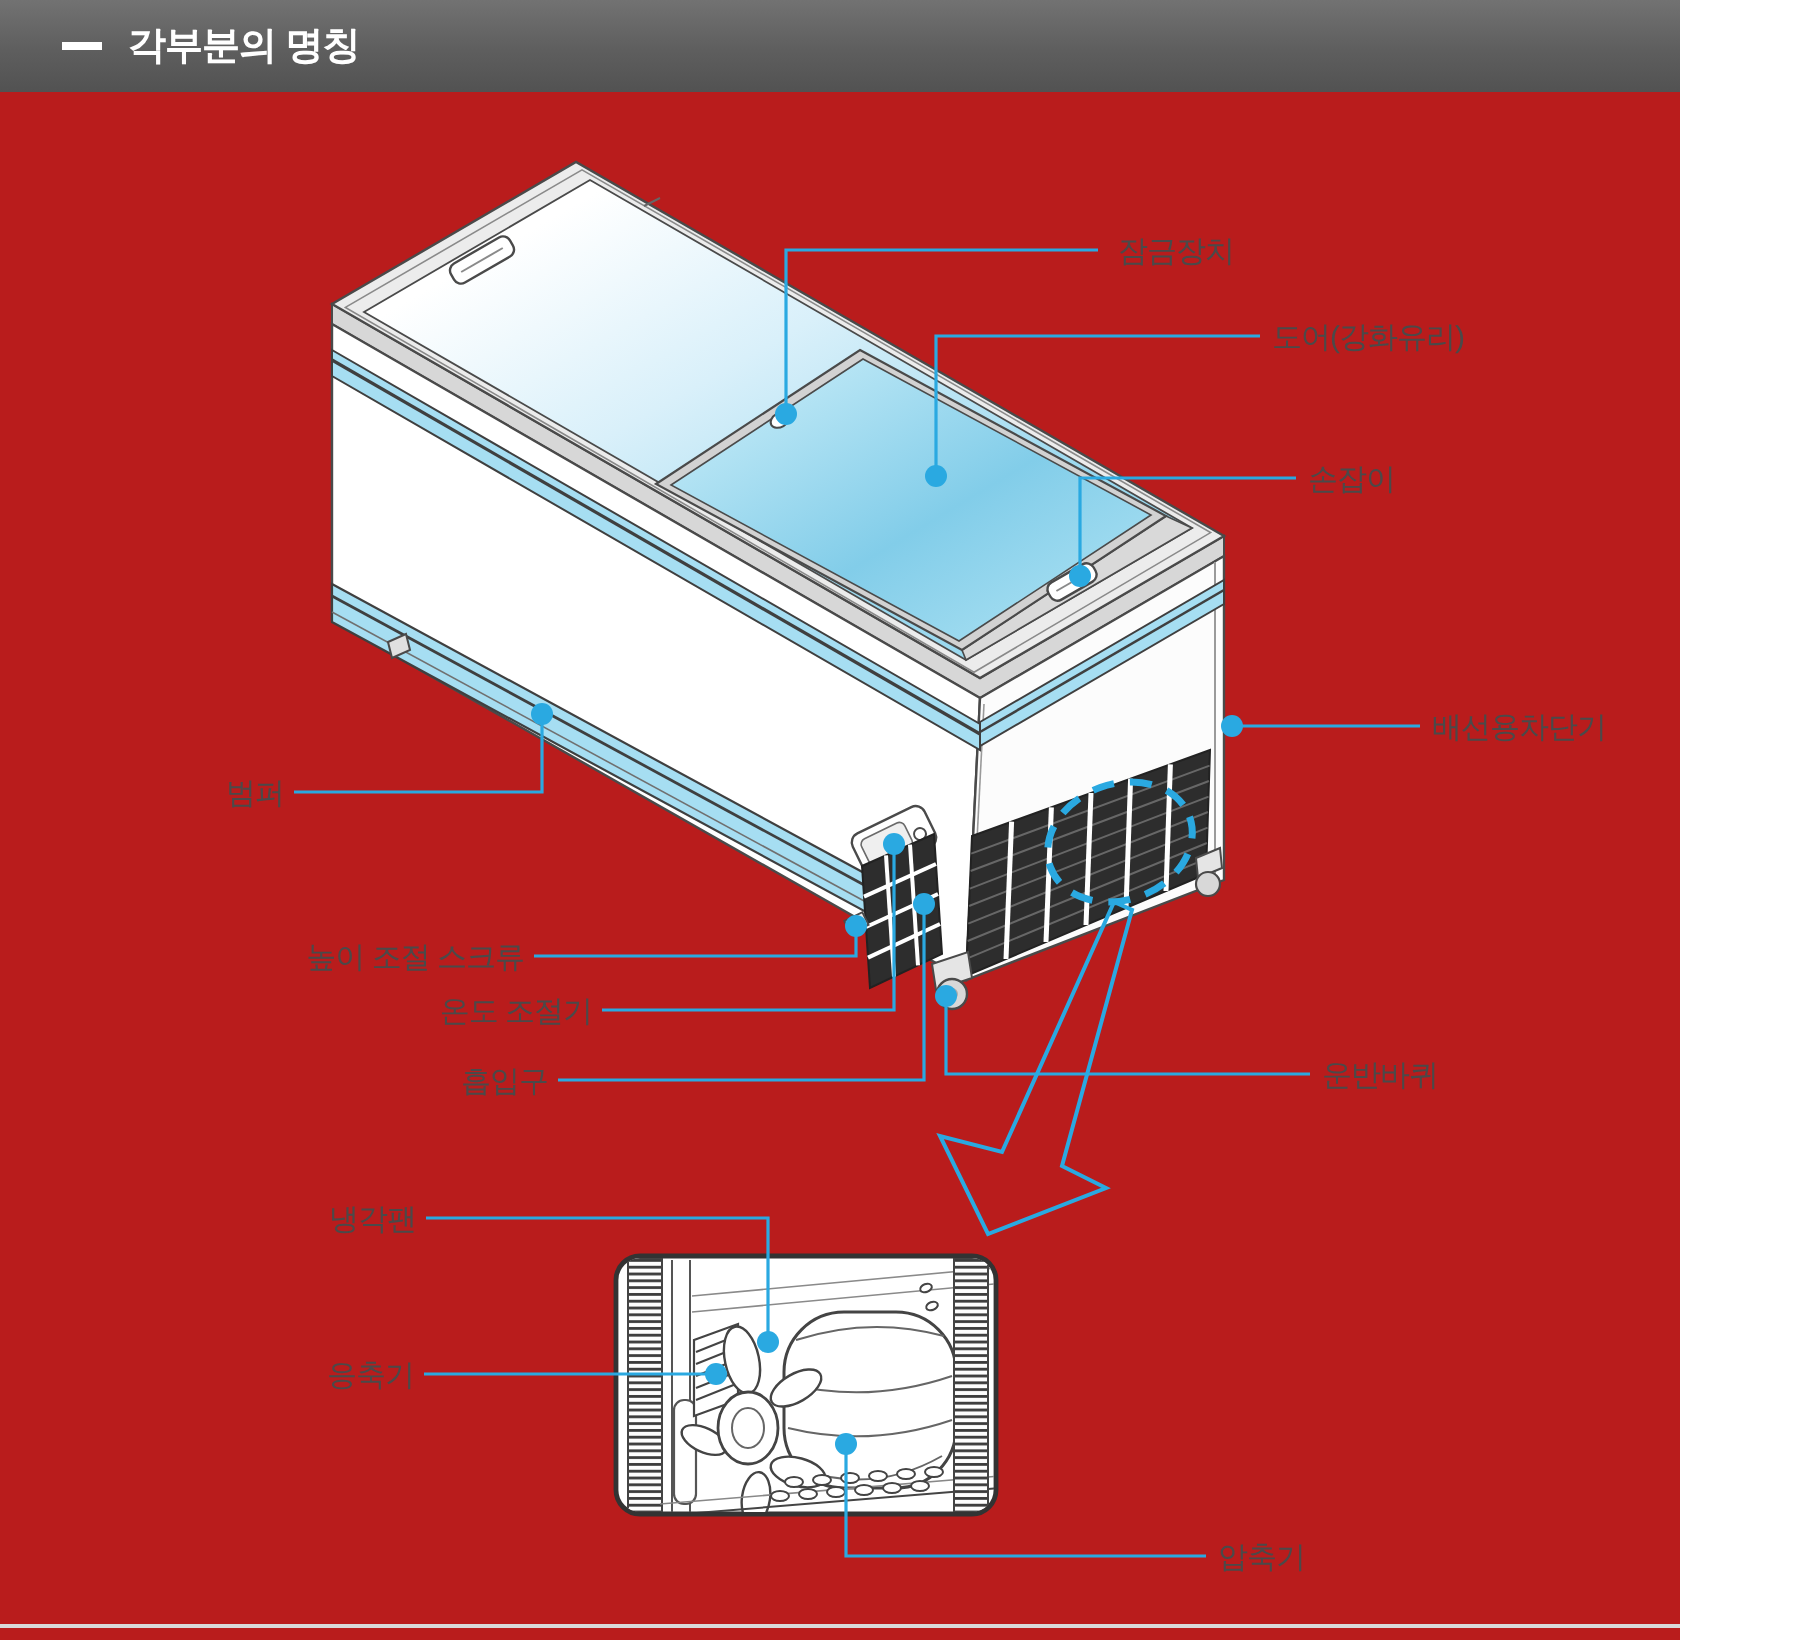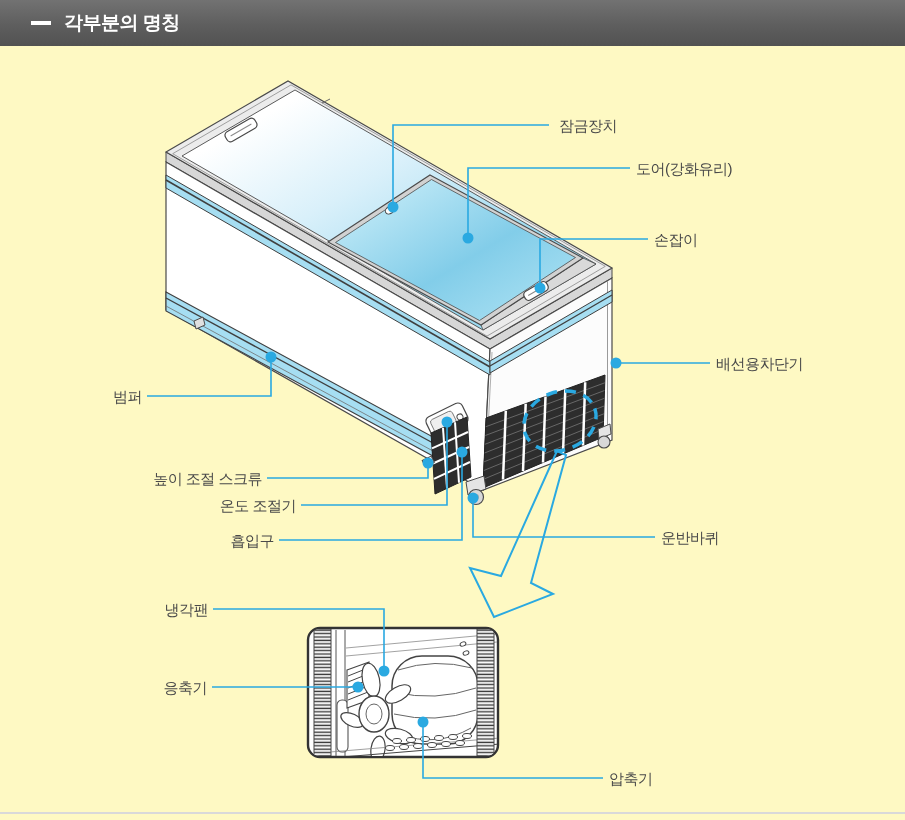--- a/index.html
+++ b/index.html
@@ -1,16 +1,16 @@
 <!DOCTYPE html>
 <html><head>
 <meta charset="utf-8">
 <style>
   html,body{margin:0;padding:0;background:#fff;}
-  .page{position:relative;width:905px;height:820px;background:#fef9c3;overflow:hidden;
+  .page{position:relative;width:840px;height:820px;background:#b91c1c;overflow:hidden;
         font-family:"Liberation Sans",sans-serif;}
   .header{position:absolute;left:0;top:0;width:905px;height:46px;
           background:linear-gradient(180deg,#727272 0%,#5e5e5e 55%,#525252 100%);
           display:flex;align-items:center;}
   .header .dash{width:20px;height:4px;background:#ffffff;margin-left:31px;margin-right:13px;}
   .header .title{color:#ffffff;font-size:19px;font-weight:bold;letter-spacing:-0.5px;}
   svg.diagram{position:absolute;left:0;top:0;}
   .bottom-rule{position:absolute;left:0;top:812px;width:905px;height:2px;background:#d9d9d9;}
   .lbl{font-family:"Liberation Sans",sans-serif;font-size:15px;fill:#4a4a4a;letter-spacing:-0.5px;}
   .lblR{text-anchor:end;}

